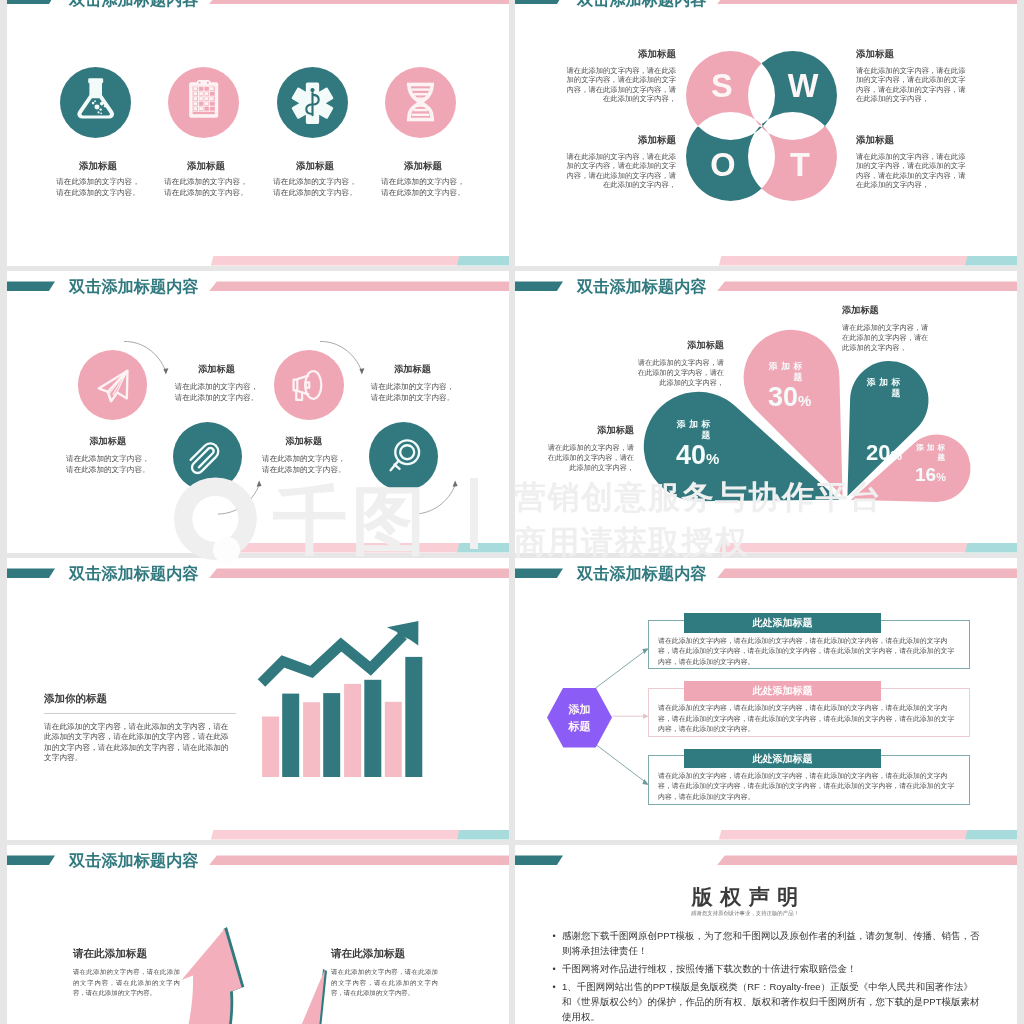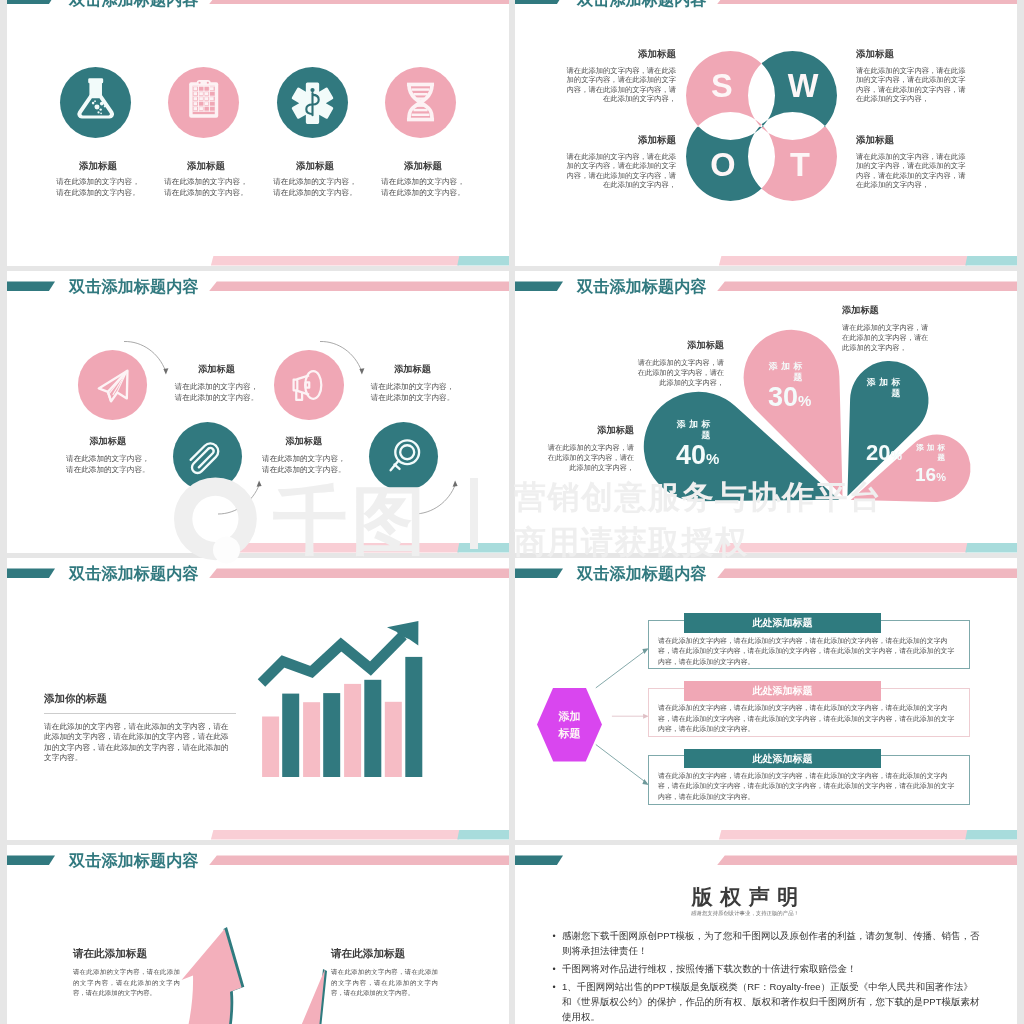--- a/index.html
+++ b/index.html
@@ -60,21 +60,21 @@
   .s4cap{position:absolute;width:90px;text-align:right;}
   .s4h{font-size:9.2px;font-weight:bold;color:#3d3d3d;margin-bottom:6px;}
   .s4p{font-size:7.2px;line-height:10px;color:#4a4a4a;}
   .c1{left:119px;top:68px;}
   .c2{left:29px;top:153px;}
   .c3{left:327px;top:33px;text-align:left;}
   .s5txt{position:absolute;left:37px;top:134px;width:192px;}
   .s5h{font-size:10.5px;font-weight:bold;color:#3d3d3d;}
   .s5rule{height:1px;background:#cdcdcd;margin:7px 0 8px 0;}
   .s5p{font-size:7.7px;line-height:10.5px;color:#4a4a4a;}
-  .hex{position:absolute;left:22px;top:130px;width:65px;height:74px;background:#d946ef;
+  .hex{position:absolute;left:32px;top:130px;width:65px;height:60px;background:#8b5cf6;
     clip-path:polygon(25% 0,75% 0,100% 50%,75% 100%,25% 100%,0 50%);display:flex;align-items:center;justify-content:center;}
   .hextxt{color:#fdf4f6;font-size:11px;font-weight:bold;line-height:17px;text-align:center;}
   .s6row{position:absolute;left:0;width:502px;height:50px;}
   .s6box{position:absolute;left:132.7px;top:0;width:322px;height:49.2px;box-sizing:border-box;background:#fff;}
   .tealbx{border:0.8px solid #7fa9ab;}
   .pinkbx{border:0.8px solid #eecdd2;}
   .s6hd{position:absolute;left:169px;top:-6.6px;width:197px;height:19.5px;line-height:19.5px;text-align:center;font-size:10px;font-weight:bold;color:#fff;}
   .tealhd{background:#2f7b7f;}
   .pinkhd{background:#f0a7b5;}
   .s6bd{position:absolute;left:143px;top:15.5px;width:302px;font-size:6.9px;line-height:10.6px;color:#4a4a4a;}

